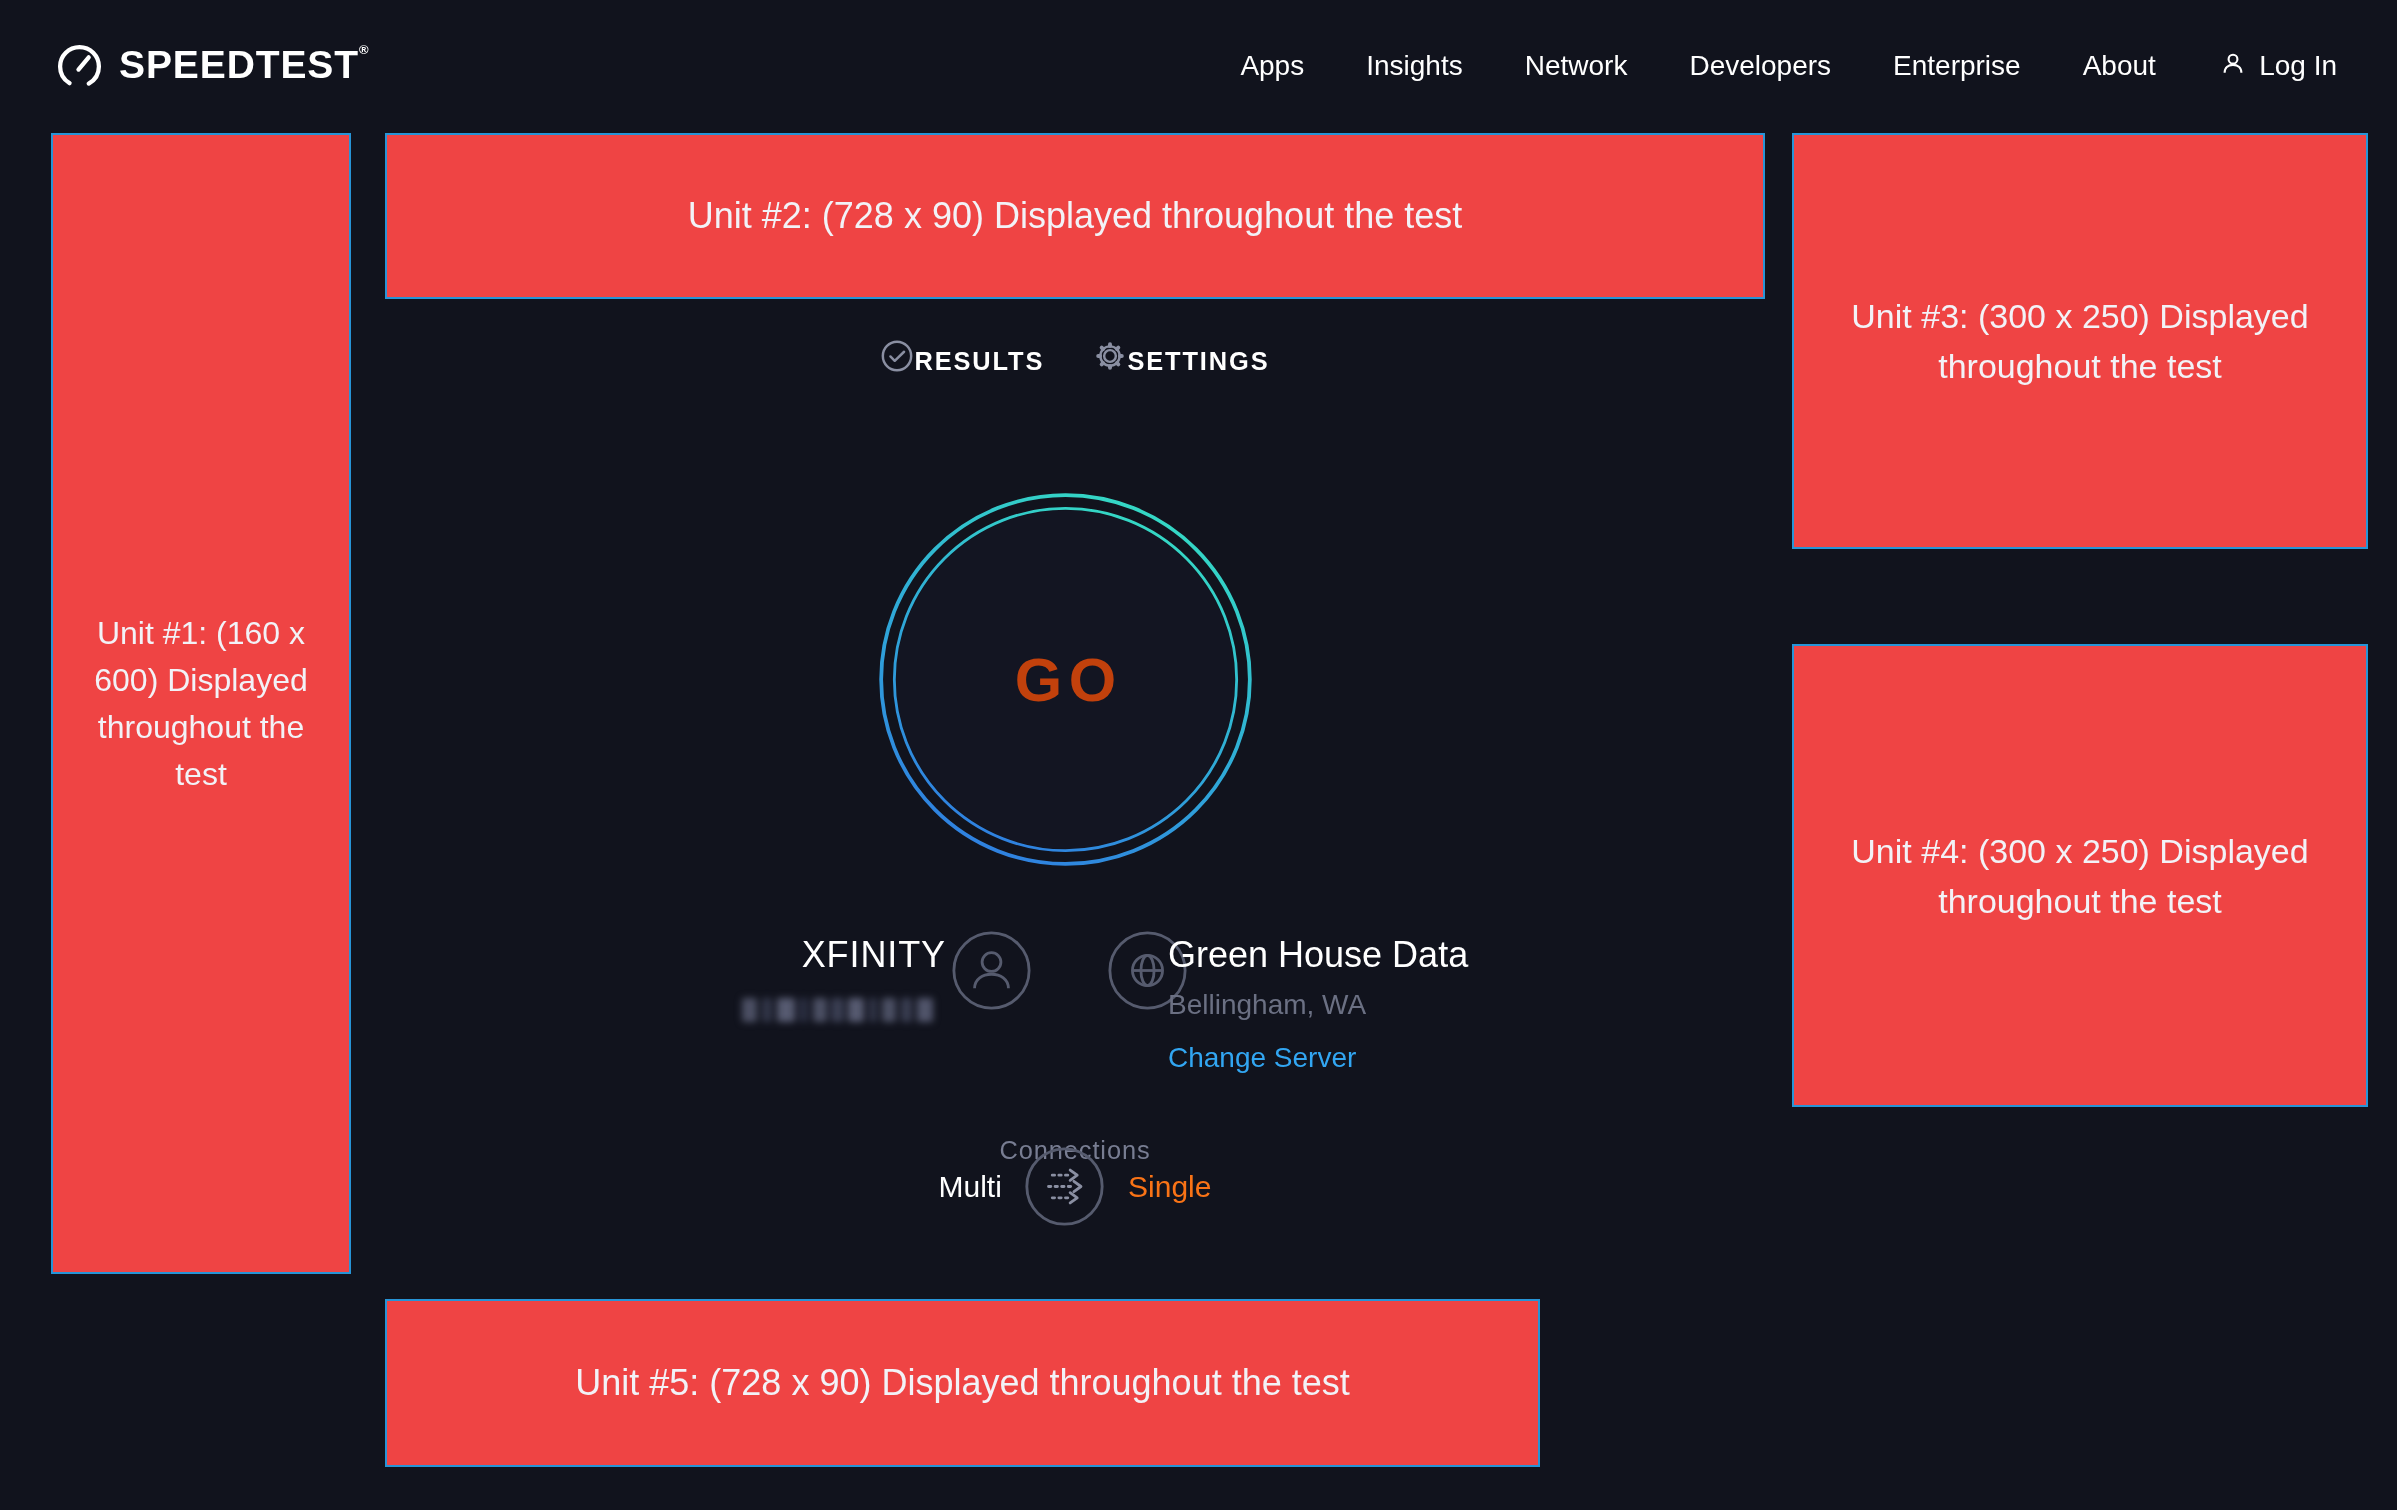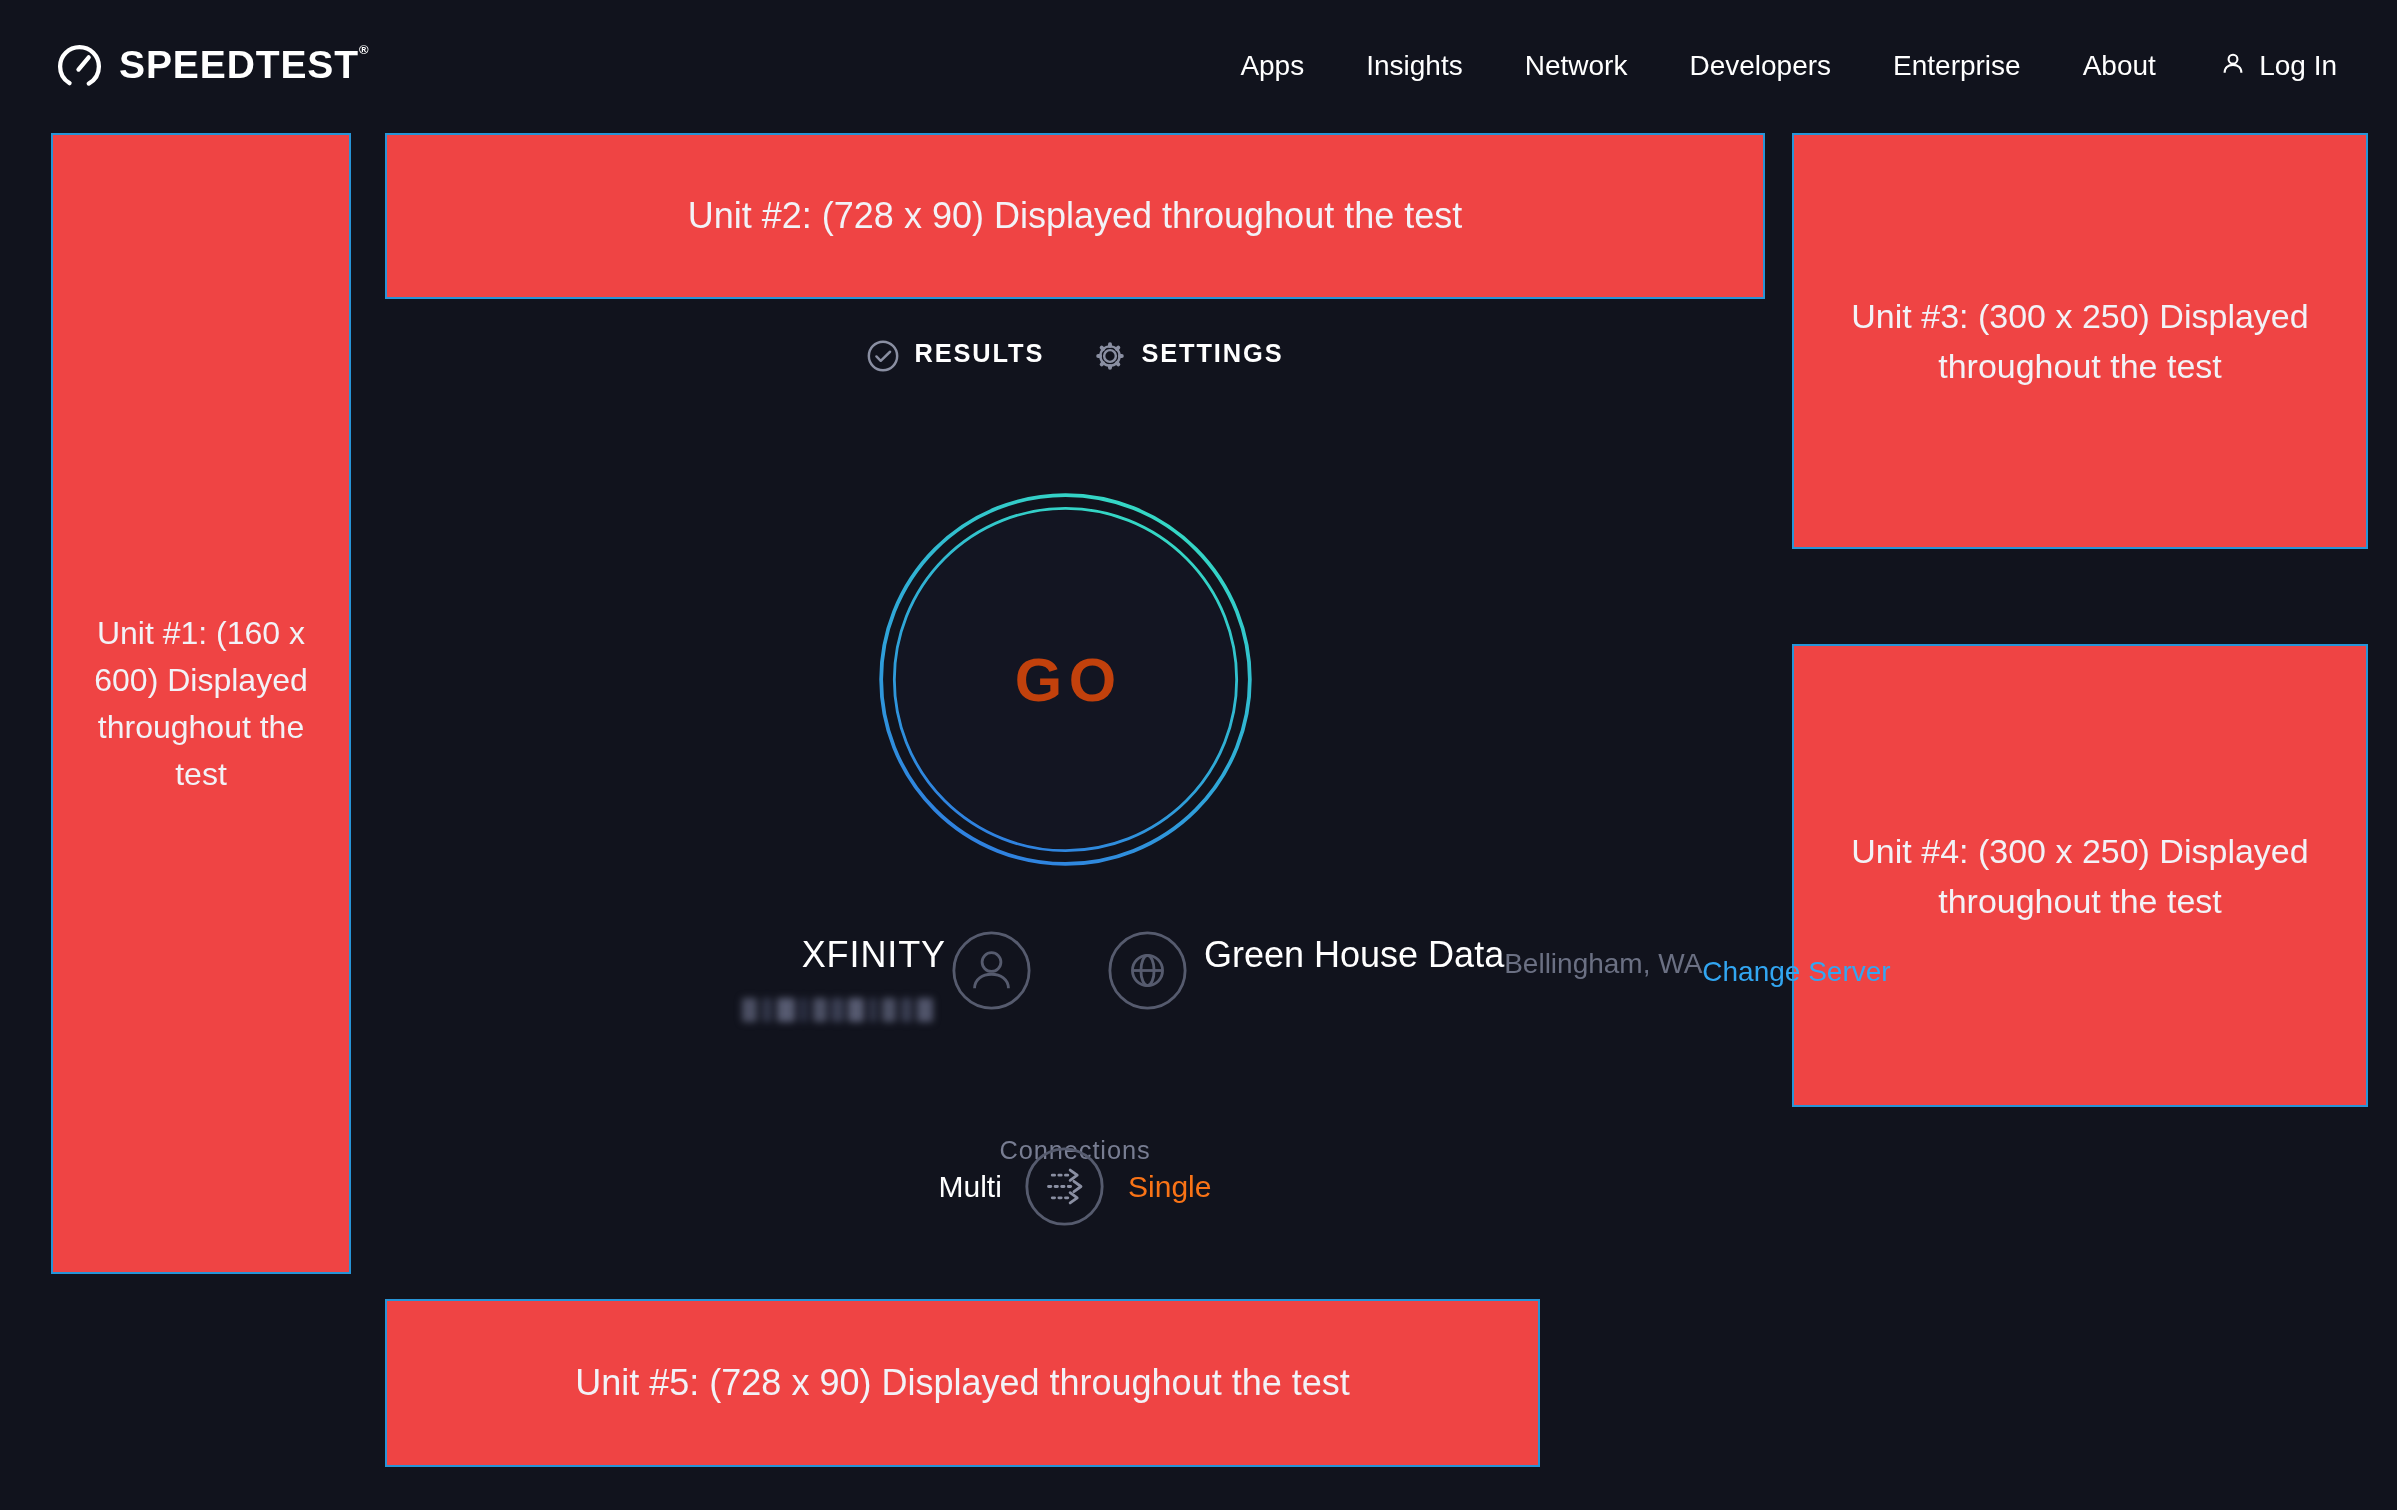--- a/index.html
+++ b/index.html
@@ -24,32 +24,32 @@
   .ad span{display:block;}
   #ad1{left:51px;top:133px;width:300px;height:1141px;font-size:32px;line-height:47px;}
   #ad1 span{max-width:245px;}
   #ad2{left:385px;top:133px;width:1380px;height:166px;font-size:36px;}
   #ad3{left:1792px;top:133px;width:576px;height:416px;font-size:34px;line-height:50px;}
   #ad3 span,#ad4 span{max-width:471px;}
   #ad4{left:1792px;top:644px;width:576px;height:463px;font-size:34px;line-height:50px;}
   #ad5{left:385px;top:1299px;width:1155px;height:168px;font-size:36px;}
   
   .tabs{position:absolute;left:868px;top:339px;width:414px;display:flex;justify-content:center;align-items:center;gap:49px;}
-  .tab{display:flex;align-items:flex-start;gap:14px;cursor:pointer;}
+  .tab{display:flex;align-items:flex-end;cursor:pointer;}
   .tab-label{font-size:25.4px;font-weight:bold;letter-spacing:1.9px;color:#fff;}
   
   .go-wrap{position:absolute;left:868px;top:482px;width:395px;height:395px;cursor:pointer;}
   .go-label{position:absolute;left:0;top:0;width:100%;height:100%;display:flex;align-items:center;justify-content:center;
             font-size:61px;font-weight:bold;letter-spacing:6.6px;padding-left:6.6px;box-sizing:border-box;color:#c2410c;}
   
   .isp-name{position:absolute;left:659px;top:934px;width:287px;text-align:right;font-size:36px;letter-spacing:0.9px;color:#fff;line-height:41px;}
   .redacted{position:absolute;left:742px;top:996px;width:203px;height:28px;display:flex;gap:4.7px;align-items:center;filter:blur(3.8px);}
   .redacted i{display:block;height:24.5px;border-radius:1.9px;}
   .badge{position:absolute;}
-  .server-info{position:absolute;left:1204px;top:934px;display:flex;flex-direction:row;}
+  .server-info{position:absolute;left:1168px;top:934px;display:flex;flex-direction:column;}
   .server-name{font-size:36px;color:#fff;line-height:41px;}
   .server-loc{font-size:28px;color:#6b7083;margin-top:15px;line-height:30px;}
   .server-change{font-size:28px;color:#32a6f2;margin-top:22.6px;line-height:30px;cursor:pointer;}
   
   .conn-heading{position:absolute;left:868px;top:1136px;width:414px;text-align:center;font-size:25.4px;letter-spacing:0.9px;color:#787d92;}
   .conn-row{position:absolute;left:868px;top:1146px;width:414px;height:81px;display:flex;align-items:center;justify-content:center;gap:22.6px;}
   .conn-multi{font-size:30px;color:#fff;cursor:pointer;}
   .conn-single{font-size:30px;color:#f97316;cursor:pointer;}
   .conn-row svg{cursor:pointer;}
 </style>

